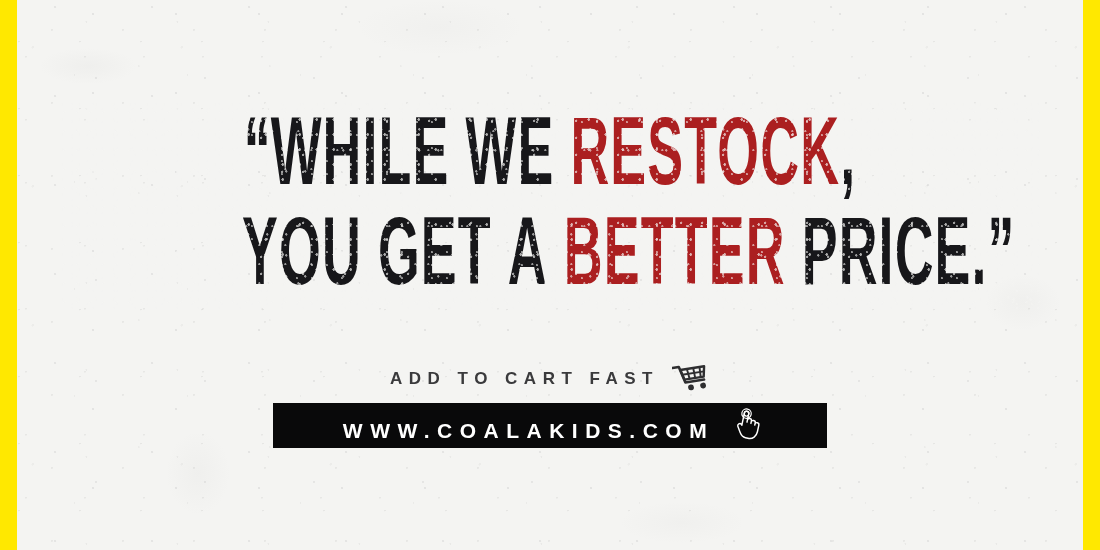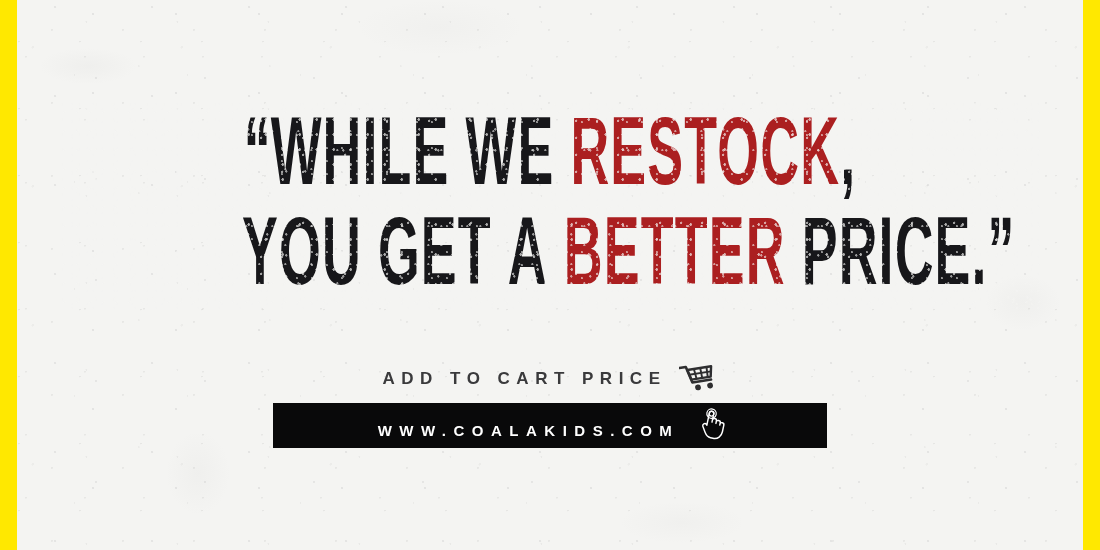--- a/index.html
+++ b/index.html
@@ -149,21 +149,21 @@
     width: 554px;
     height: 45px;
     background: #09090a;
     display: flex;
     align-items: center;
     justify-content: center;
     gap: 16px;
   }
   .url-text {
     font-family: "Liberation Sans", sans-serif;
-    font-size: 15px;
+    font-size: 21px;
     font-weight: 700;
     letter-spacing: 7.5px;
     color: #ffffff;
     white-space: nowrap;
     padding-left: 7px;
     margin-top: 10px;
   }
   .hand-icon { display: block; }
 </style>
 </head>
@@ -180,21 +180,21 @@
   <div class="content">
 
     <div class="headline">
       <span class="headline-line line1"><span class="w-dark quote-mark">“</span><span class="w-dark">WHILE</span><span class="w-dark">&nbsp;</span><span class="w-dark">WE</span><span class="w-dark">&nbsp;</span><span class="w-red">RESTOCK</span><span class="w-dark">,</span></span>
       <span class="headline-line line2"><span class="w-dark">YOU</span><span class="w-dark">&nbsp;</span><span class="w-dark">GET</span><span class="w-dark">&nbsp;</span><span class="w-dark">A</span><span class="w-dark">&nbsp;</span><span class="w-red">BETTER</span><span class="w-dark">&nbsp;</span><span class="w-dark">PRICE.</span><span class="w-dark quote-mark">”</span></span>
     </div>
 
     <div class="grunge-overlay"></div>
 
     <div class="subtitle-row">
-      <span class="subtitle-text">ADD TO CART PRICE</span>
+      <span class="subtitle-text">ADD TO CART FAST</span>
       <span class="cart-icon">
         <svg width="38" height="30" viewBox="0 0 38 30" fill="none" xmlns="http://www.w3.org/2000/svg">
           <g transform="rotate(-9 19 15)">
             <path d="M2 3.2 L8.5 3.2 L12.6 19.6 L31.5 19.6" stroke="#2e2e30" stroke-width="2.6" stroke-linecap="round" stroke-linejoin="round" fill="none"></path>
             <path d="M9.6 6.4 L33.6 6.4 L31.6 16.6 L12.1 16.6 Z" stroke="#2e2e30" stroke-width="2.4" fill="none" stroke-linejoin="round"></path>
             <path d="M16.2 6.4 L17.3 16.6" stroke="#2e2e30" stroke-width="1.9"></path>
             <path d="M22.6 6.4 L23.0 16.6" stroke="#2e2e30" stroke-width="1.9"></path>
             <path d="M28.9 6.4 L28.6 16.6" stroke="#2e2e30" stroke-width="1.9"></path>
             <path d="M10.7 11.4 L32.6 11.4" stroke="#2e2e30" stroke-width="1.9"></path>
             <circle cx="17.4" cy="25.3" r="2.9" fill="#2e2e30"></circle>

